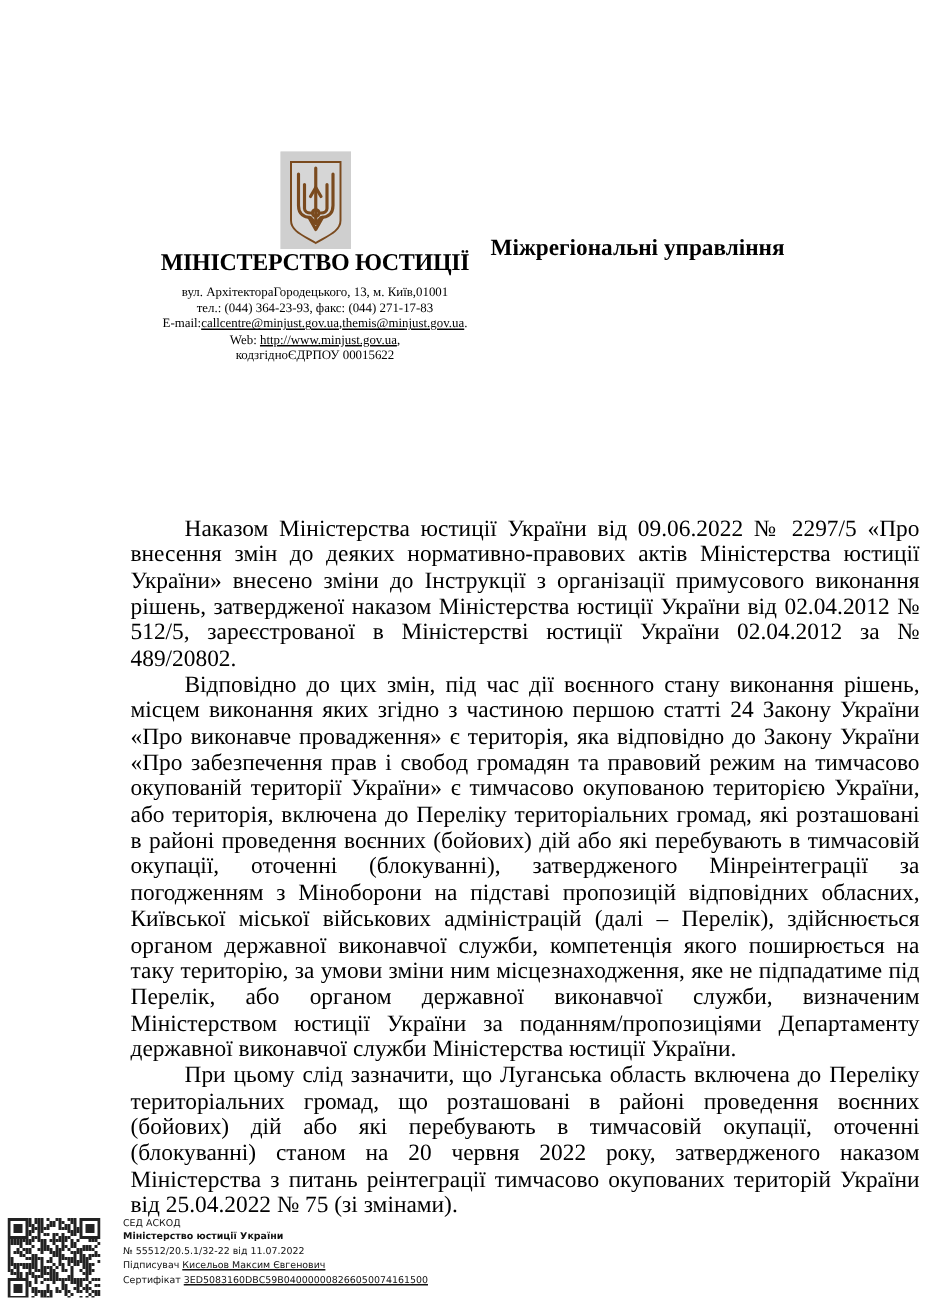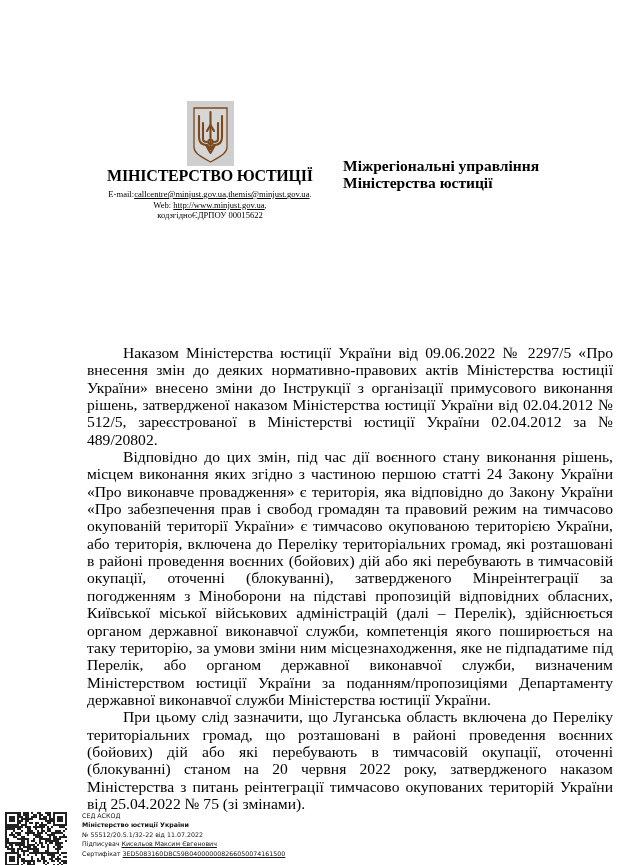--- a/index.html
+++ b/index.html
@@ -15,21 +15,21 @@
     .org-block {
       position: absolute; left: 85px; top: 167px; width: 250px; text-align: center;
     }
     .org-title {
       font-weight: bold; font-size: 16px; line-height: 17px; letter-spacing: -0.2px; font-family: Liberation Serif, serif;
     }
     .org-short { font-size: 13px; line-height: 15px; margin-top: 0px; }
     .org-contacts { font-size: 8.6px; line-height: 10.6px; margin-top: 5px; }
     .org-contacts .lnk { text-decoration: underline; }
     .addressee {
-      position: absolute; left: 343px; top: 157px; font-weight: bold;
+      position: absolute; left: 327px; top: 157px; font-weight: bold;
       font-size: 15.5px; line-height: 17px;
     }
     .body-text {
       position: absolute; left: 87px; top: 344px; width: 526px;
       font-size: 15.6px; line-height: 17.35px; text-align: justify;
     }
     .body-text p { margin: 0; text-indent: 36px; }
     .sig-qr {
       position: absolute; left: 5px; top: 812px; width: 62px; height: 53px;
     }
@@ -57,29 +57,30 @@
       <path d="M20 30 L23.5 24 L27 30"></path>
       <path d="M19 44 L23.5 52 L28 44"></path>
       <circle cx="23.5" cy="41" r="2.2"></circle>
     </g>
   </svg>
 </div>
 
 <div class="org-block">
   <div class="org-title">МІНІСТЕРСТВО ЮСТИЦІЇ</div>
   <div class="org-contacts">
+    <div>вул. АрхітектораГородецького, 13, м. Київ,01001</div>
+    <div>тел.: (044) 364-23-93, факс: (044) 271-17-83</div>
     <div><span>E-mail:</span><span class="lnk">callcentre@minjust.gov.ua</span><span>,</span><span class="lnk">themis@minjust.gov.ua</span><span>.</span></div>
     <div><span>Web: </span><span class="lnk">http://www.minjust.gov.ua</span><span>,</span></div>
     <div>кодзгідноЄДРПОУ 00015622</div>
   </div>
 </div>
 
 <div class="addressee">
   <div>Міжрегіональні управління</div>
-  <div>Міністерства юстиції</div>
 </div>
 
 <div class="body-text">
   <p>Наказом Міністерства юстиції України від 09.06.2022 № 2297/5 «Про внесення змін до деяких нормативно-правових актів Міністерства юстиції України» внесено зміни до Інструкції з організації примусового виконання рішень, затвердженої наказом Міністерства юстиції України від 02.04.2012 № 512/5, зареєстрованої в Міністерстві юстиції України 02.04.2012 за № 489/20802.</p>
   <p>Відповідно до цих змін, під час дії воєнного стану виконання рішень, місцем виконання яких згідно з частиною першою статті 24 Закону України «Про виконавче провадження» є територія, яка відповідно до Закону України «Про забезпечення прав і свобод громадян та правовий режим на тимчасово окупованій території України» є тимчасово окупованою територією України, або територія, включена до Переліку територіальних громад, які розташовані в районі проведення воєнних (бойових) дій або які перебувають в тимчасовій окупації, оточенні (блокуванні), затвердженого Мінреінтеграції за погодженням з Міноборони на підставі пропозицій відповідних обласних, Київської міської військових адміністрацій (далі – Перелік), здійснюється органом державної виконавчої служби, компетенція якого поширюється на таку територію, за умови зміни ним місцезнаходження, яке не підпадатиме під Перелік, або органом державної виконавчої служби, визначеним Міністерством юстиції України за поданням/пропозиціями Департаменту державної виконавчої служби Міністерства юстиції України.</p>
   <p>При цьому слід зазначити, що Луганська область включена до Переліку територіальних громад, що розташовані в районі проведення воєнних (бойових) дій або які перебувають в тимчасовій окупації, оточенні (блокуванні) станом на 20 червня 2022 року, затвердженого наказом Міністерства з питань реінтеграції тимчасово окупованих територій України  від 25.04.2022 № 75 (зі змінами).</p>
 </div>
 
 <div class="sig-qr">
   <svg id="qr-svg" width="62" height="53" viewBox="0 0 62 53" xmlns="http://www.w3.org/2000/svg">

